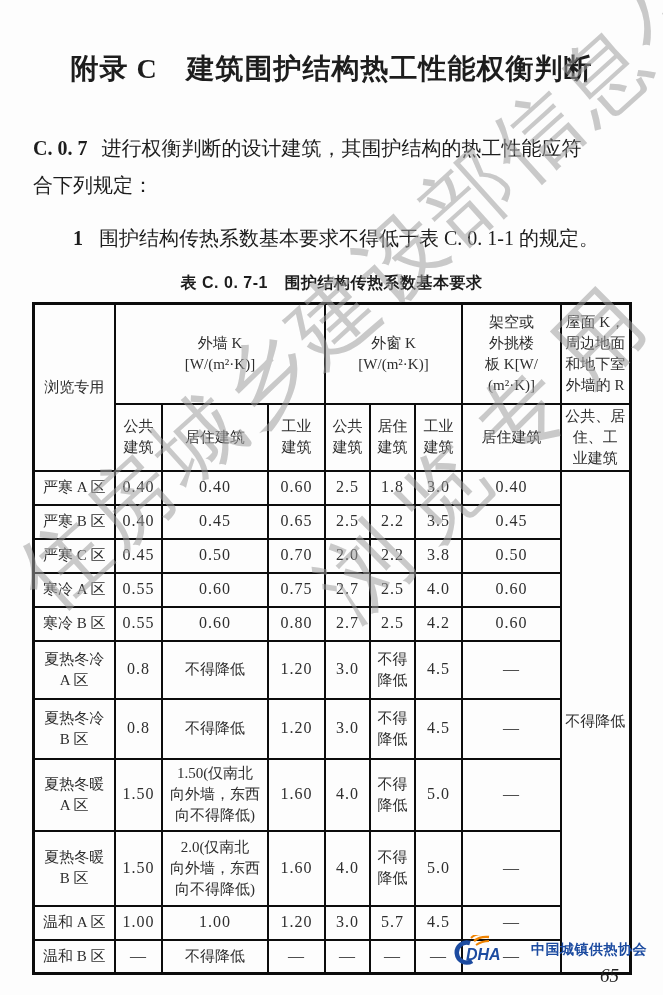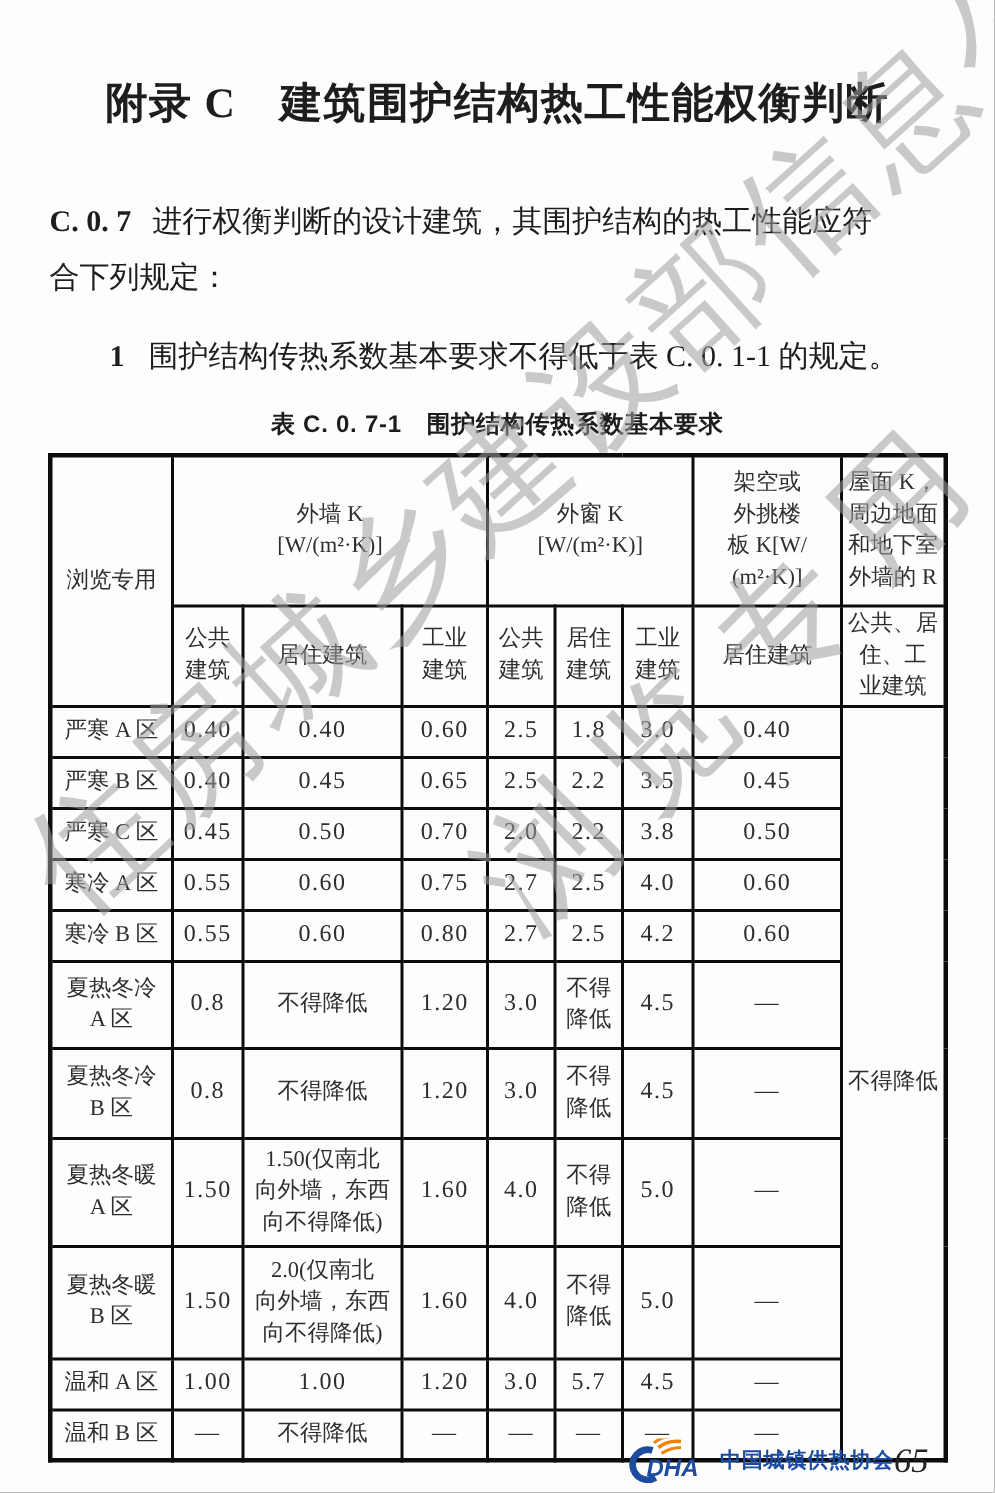--- a/index.html
+++ b/index.html
@@ -80,30 +80,30 @@
   tr.h-sub{height:64px;}
   tr.rh-a{height:34px;}
   tr.rh-b{height:58px;}
   tr.rh-c{height:60px;}
   tr.rh-d{height:72px;}
   tr.rh-e{height:75px;}
   tr.rh-f{height:34px;}
   
   .footer{
     position:absolute;right:16px;bottom:6px;z-index:3;
-    display:flex;flex-direction:row;align-items:flex-end;
+    display:flex;flex-direction:column;align-items:flex-end;
   }
   .logo-row{display:flex;align-items:center;}
   .org-name{
     font-family:"Liberation Sans","DejaVu Sans",sans-serif;
     font-weight:bold;font-size:14px;letter-spacing:0.5px;
-    margin-left:4px;
+    margin-left:20px;
   }
   .page-number{
-    font-style:italic;font-size:23px;color:#222;
+    font-style:italic;font-size:19px;color:#222;
     margin:0 28px 2px 0;
   }
 </style>
 </head>
 <body>
 
 <div class="page">
 
   <div class="content">
     <div class="doc-title">附录 C　建筑围护结构热工性能权衡判断</div>

